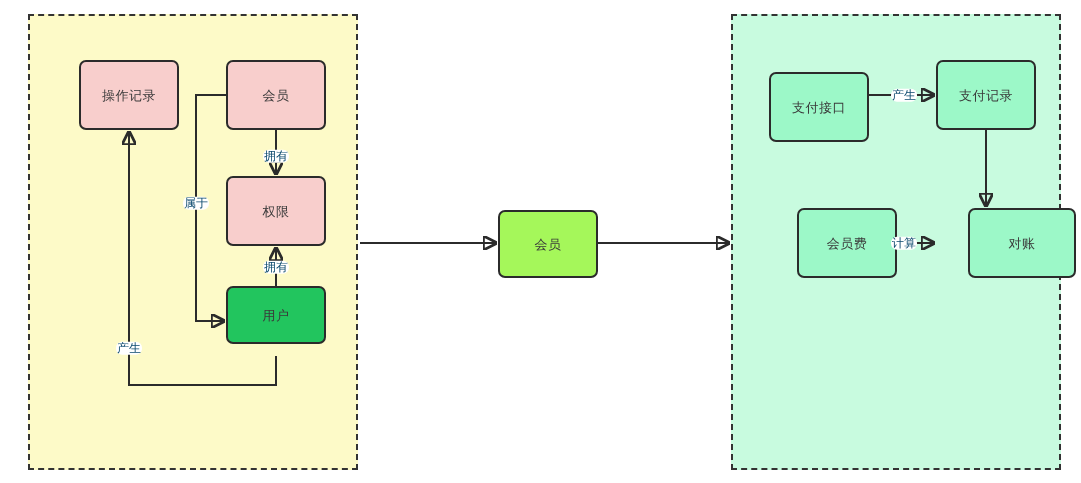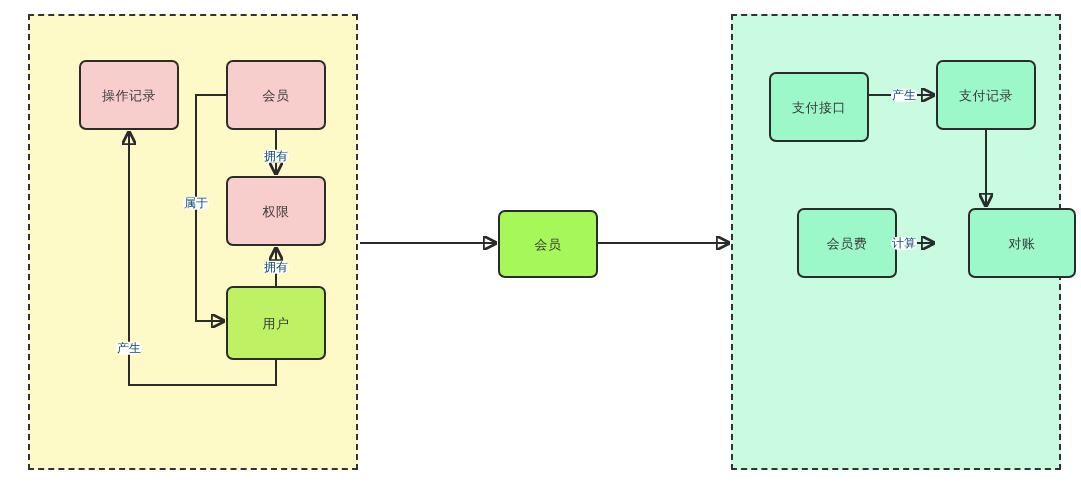--- a/index.html
+++ b/index.html
@@ -98,21 +98,21 @@
     <path d="M 869 95 L 934 95" marker-end="url(#arrow)"></path>
 
     <path d="M 986 130 L 986 206" marker-end="url(#arrow)"></path>
 
     <path d="M 869 243 L 934 243" marker-end="url(#arrow)"></path>
   </svg>
 
   <div class="node" id="nd-0" style="left: 79px; top: 60px; width: 100px; height: 70px; background: rgb(248, 206, 204); border-color: rgb(43, 43, 43);">操作记录</div>
   <div class="node" id="nd-1" style="left: 226px; top: 60px; width: 100px; height: 70px; background: rgb(248, 206, 204); border-color: rgb(43, 43, 43);">会员</div>
   <div class="node" id="nd-2" style="left: 226px; top: 176px; width: 100px; height: 70px; background: rgb(248, 206, 204); border-color: rgb(43, 43, 43);">权限</div>
-  <div class="node" id="nd-3" style="left: 226px; top: 286px; width: 100px; height: 74px; background: #bef264; border-color: rgb(43, 43, 43);">用户</div>
+  <div class="node" id="nd-3" style="left: 226px; top: 286px; width: 100px; height: 58px; background: #22c55e; border-color: rgb(43, 43, 43);">用户</div>
   <div class="node" id="nd-4" style="left: 498px; top: 210px; width: 100px; height: 68px; background: rgb(165, 247, 90); border-color: rgb(43, 43, 43);">会员</div>
   <div class="node" id="nd-5" style="left: 769px; top: 72px; width: 100px; height: 70px; background: rgb(156, 248, 200); border-color: rgb(43, 43, 43);">支付接口</div>
   <div class="node" id="nd-6" style="left: 936px; top: 60px; width: 100px; height: 70px; background: rgb(156, 248, 200); border-color: rgb(43, 43, 43);">支付记录</div>
   <div class="node" id="nd-7" style="left: 769px; top: 208px; width: 100px; height: 70px; background: rgb(156, 248, 200); border-color: rgb(43, 43, 43); margin-left: 28px;">会员费</div>
   <div class="node" id="nd-8" style="left: 936px; top: 208px; width: 108px; height: 70px; background: rgb(156, 248, 200); border-color: rgb(43, 43, 43); margin-left: 32px;">对账</div>
 
   <div class="edge-label" id="el-0" style="left: 276px; top: 156px;">拥有</div>
   <div class="edge-label" id="el-1" style="left: 276px; top: 267px;">拥有</div>
   <div class="edge-label" id="el-2" style="left: 196px; top: 203px;">属于</div>
   <div class="edge-label" id="el-3" style="left: 129px; top: 348px;">产生</div>

